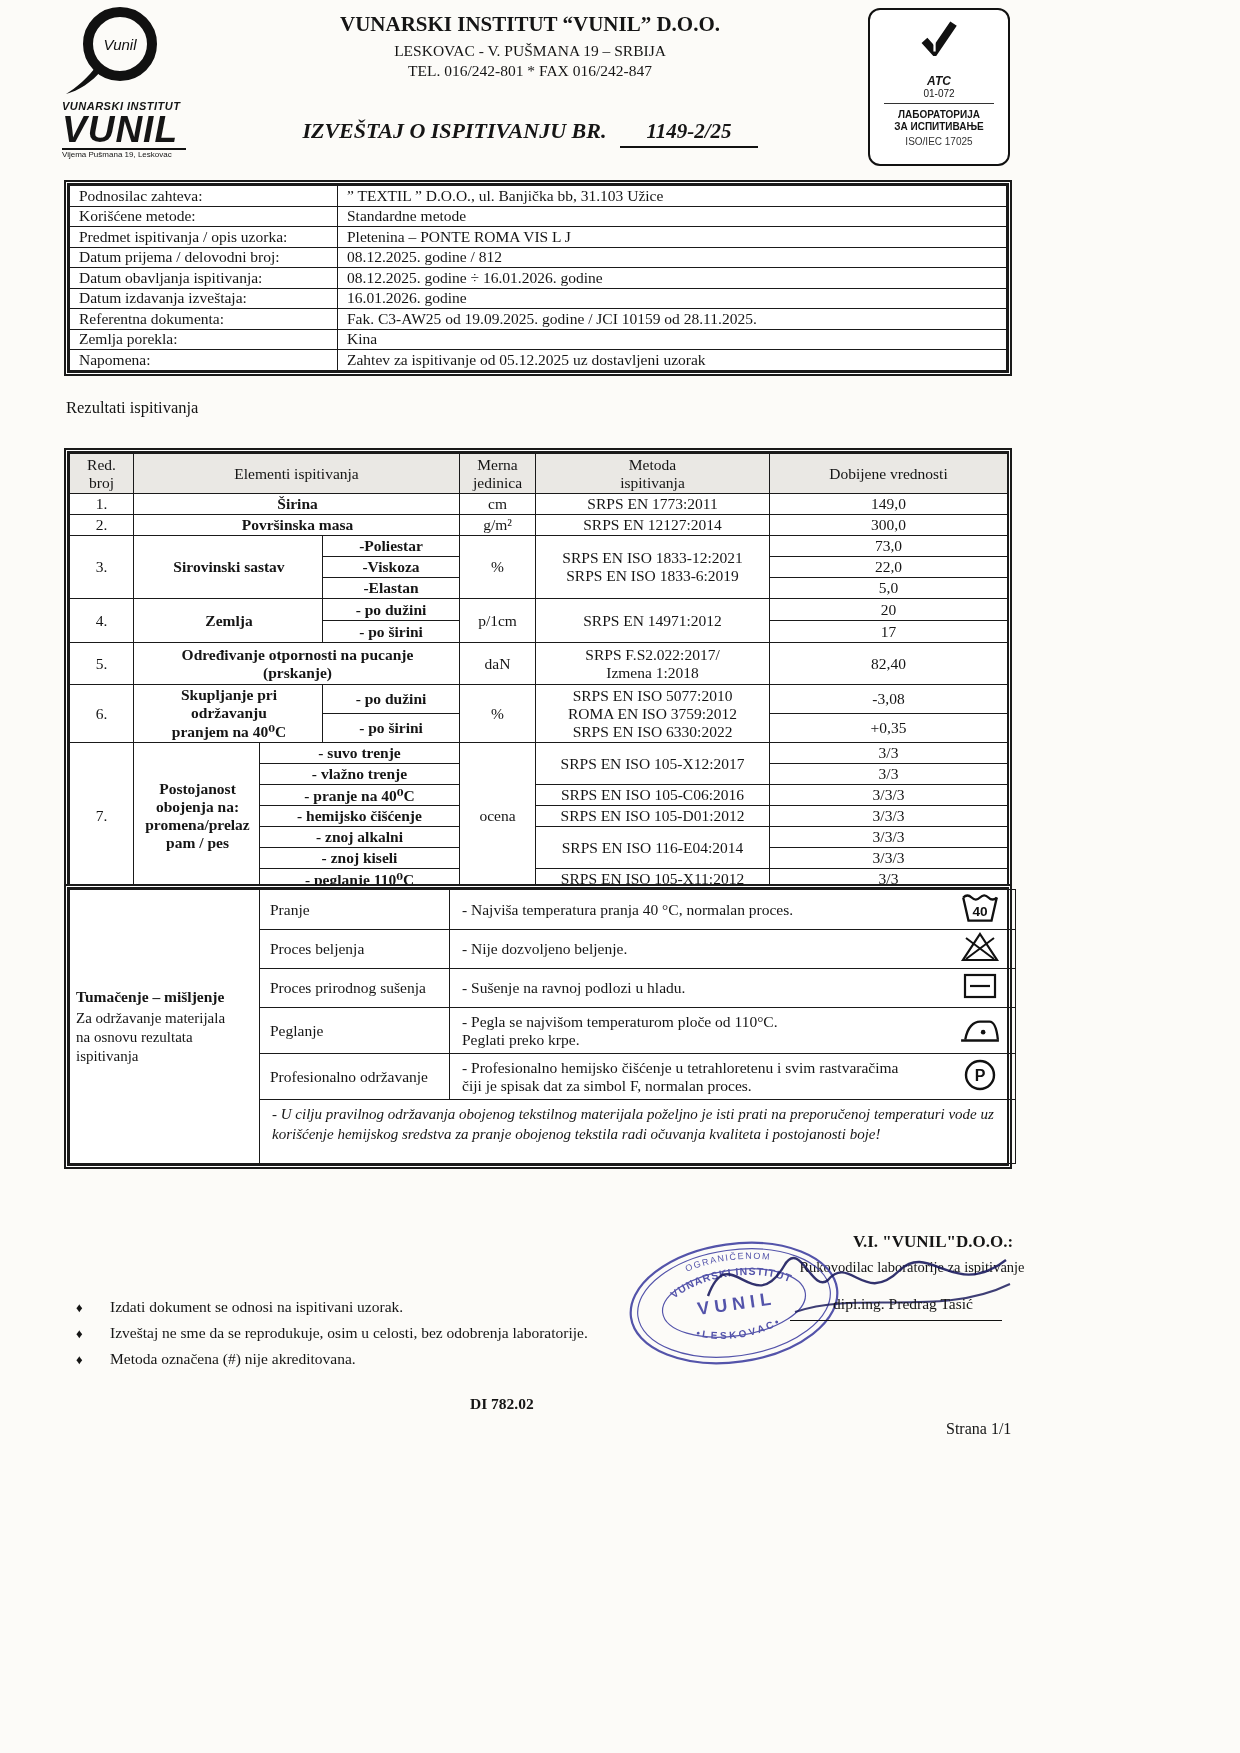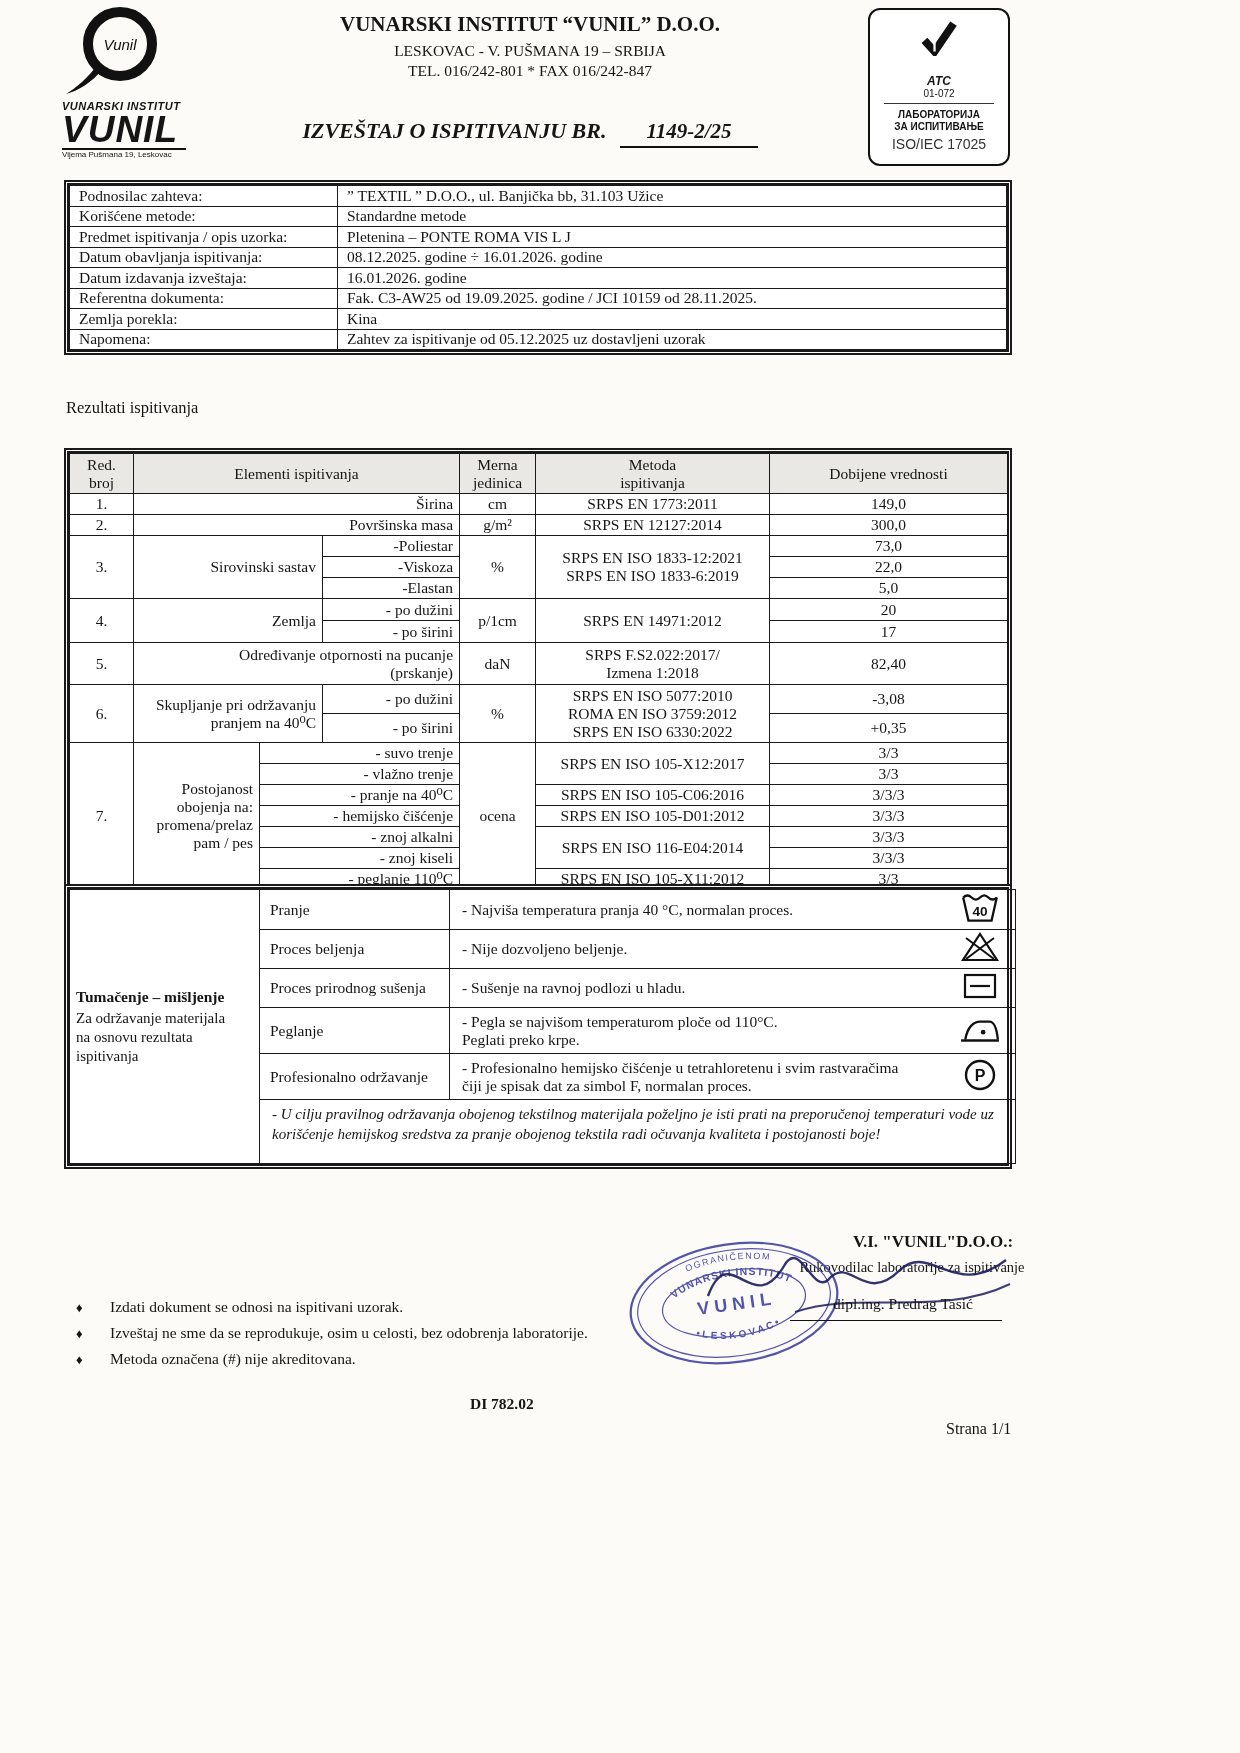--- a/index.html
+++ b/index.html
@@ -28,36 +28,36 @@
                 line-height:36px; border-bottom:2px solid #111; display:inline-block; padding-right:8px;}
   .logo-addr  { font-family:"Liberation Sans","DejaVu Sans",sans-serif; font-size:8px; }
 
   .accr-box { left:868px; top:8px; width:142px; height:158px;
               border:2px solid #111; border-radius:12px; text-align:center;
               font-family:"Liberation Sans","DejaVu Sans",sans-serif; padding-top:8px; background:#fff;}
   .accr-atc  { font-size:12px; font-weight:bold; margin-top:14px;font-style:italic;}
   .accr-code { font-size:10px; margin-bottom:4px;}
   .accr-hr   { border-top:1px solid #333; margin:0 14px 5px 14px; }
   .accr-l    { font-size:10px; font-weight:bold; line-height:12px;}
-  .accr-iso  { font-size:14px; margin-top:3px; color:#333;}
+  .accr-iso  { font-size:10px; margin-top:3px; color:#333;}
 
   
   .tbl-wrap { border:5px double #1a1a1a; background:#fff; }
   table { border-collapse:collapse; width:100%; table-layout:fixed; }
   td,th { border:1.5px solid #1a1a1a; font-size:15.5px; padding:0 6px;
           overflow:hidden; vertical-align:middle; }
   .info-wrap { left:64px; top:180px; width:948px; }
   .info-wrap td { height:20.5px; padding:0 9px; }
   .info-label { width:268px; }
 
   .res-title { left:66px; top:398px; font-size:16.5px; }
   .res-wrap { left:64px; top:448px; width:948px; }
   .res-wrap th { background:#eae8e4; font-weight:normal; }
   .c { text-align:center; }
-  .l { text-align:right; padding-left:8px; }
+  .l { text-align:center; padding-left:8px;font-weight:bold; }
   .sub { padding-left:6px; }
   .wrapnarrow { width:96px; margin:0 auto; }
 
   .care-wrap { left:64px; top:884px; width:948px; }
   .care-left { text-align:left; }
   .care-title { font-size:15.5px; font-weight:bold; margin-bottom:3px; }
   .care-sub { font-size:15px; line-height:19px; }
   .care-label { vertical-align:middle; padding-left:10px; }
   .care-desc  { padding-left:12px; }
   .noR { border-right:none; }
@@ -127,20 +127,24 @@
           <td class="info-label">Podnosilac zahteva:</td>
           <td>” TEXTIL ” D.O.O., ul. Banjička bb, 31.103 Užice</td>
         </tr>
     <tr>
           <td class="info-label">Korišćene metode:</td>
           <td>Standardne metode</td>
         </tr>
     <tr>
           <td class="info-label">Predmet ispitivanja / opis uzorka:</td>
           <td>Pletenina – PONTE ROMA VIS L J</td>
+        </tr>
+    <tr>
+          <td class="info-label">Datum prijema / delovodni broj:</td>
+          <td>08.12.2025. godine   /      812</td>
         </tr>
     <tr>
           <td class="info-label">Datum obavljanja ispitivanja:</td>
           <td>08.12.2025. godine ÷ 16.01.2026. godine</td>
         </tr>
     <tr>
           <td class="info-label">Datum izdavanja izveštaja:</td>
           <td>16.01.2026. godine</td>
         </tr>
     <tr>

